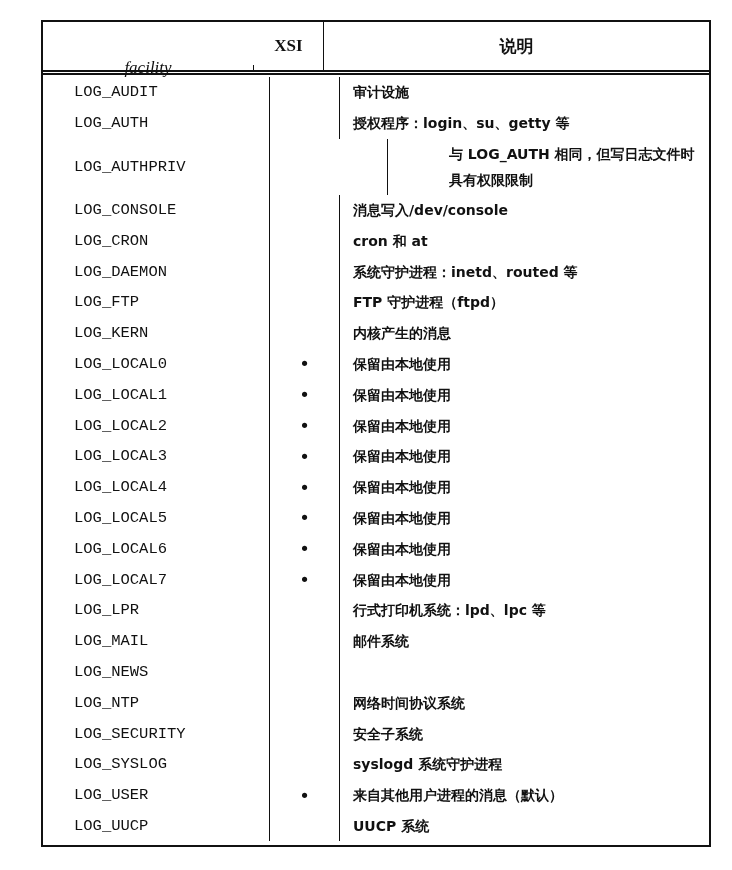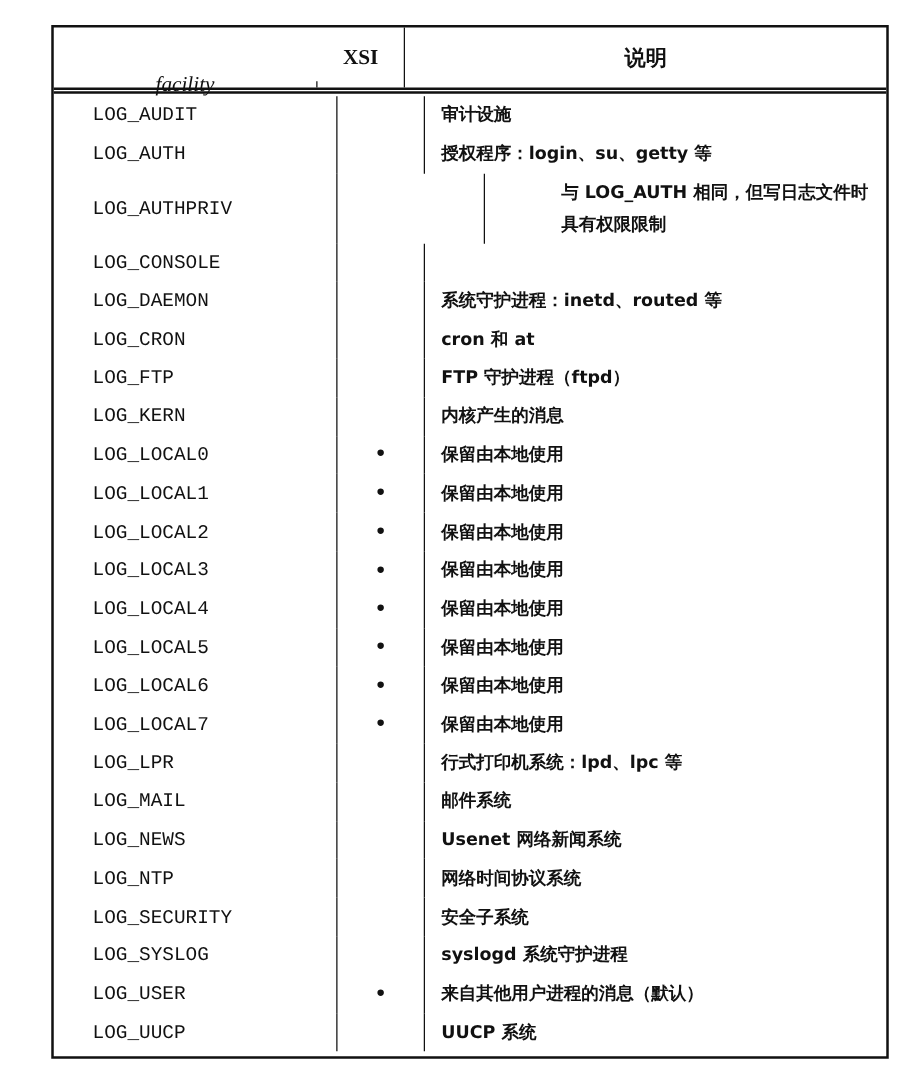--- a/index.html
+++ b/index.html
@@ -46,30 +46,31 @@
         <div class="col3 cell c3">授权程序：login、su、getty 等</div>
       </div>
       <div class="row tall">
         <div class="col1 cell c1">LOG_AUTHPRIV</div>
         <div class="col2 cell c2"></div>
         <div class="col3 cell c3">与 LOG_AUTH 相同，但写日志文件时具有权限限制</div>
       </div>
       <div class="row">
         <div class="col1 cell c1">LOG_CONSOLE</div>
         <div class="col2 cell c2"></div>
+        <div class="col3 cell c3">消息写入/dev/console</div>
+      </div>
+      <div class="row">
+        <div class="col1 cell c1">LOG_CRON</div>
+        <div class="col2 cell c2"></div>
+        <div class="col3 cell c3">cron 和 at</div>
       </div>
       <div class="row">
         <div class="col1 cell c1">LOG_DAEMON</div>
         <div class="col2 cell c2"></div>
         <div class="col3 cell c3">系统守护进程：inetd、routed 等</div>
-      </div>
-      <div class="row">
-        <div class="col1 cell c1">LOG_CRON</div>
-        <div class="col2 cell c2"></div>
-        <div class="col3 cell c3">cron 和 at</div>
       </div>
       <div class="row">
         <div class="col1 cell c1">LOG_FTP</div>
         <div class="col2 cell c2"></div>
         <div class="col3 cell c3">FTP 守护进程（ftpd）</div>
       </div>
       <div class="row">
         <div class="col1 cell c1">LOG_KERN</div>
         <div class="col2 cell c2"></div>
         <div class="col3 cell c3">内核产生的消息</div>
@@ -120,21 +121,20 @@
         <div class="col3 cell c3">行式打印机系统：lpd、lpc 等</div>
       </div>
       <div class="row">
         <div class="col1 cell c1">LOG_MAIL</div>
         <div class="col2 cell c2"></div>
         <div class="col3 cell c3">邮件系统</div>
       </div>
       <div class="row">
         <div class="col1 cell c1">LOG_NEWS</div>
         <div class="col2 cell c2"></div>
-        <div class="col3 cell c3">Usenet 网络新闻系统</div>
       </div>
       <div class="row">
         <div class="col1 cell c1">LOG_NTP</div>
         <div class="col2 cell c2"></div>
         <div class="col3 cell c3">网络时间协议系统</div>
       </div>
       <div class="row">
         <div class="col1 cell c1">LOG_SECURITY</div>
         <div class="col2 cell c2"></div>
         <div class="col3 cell c3">安全子系统</div>

